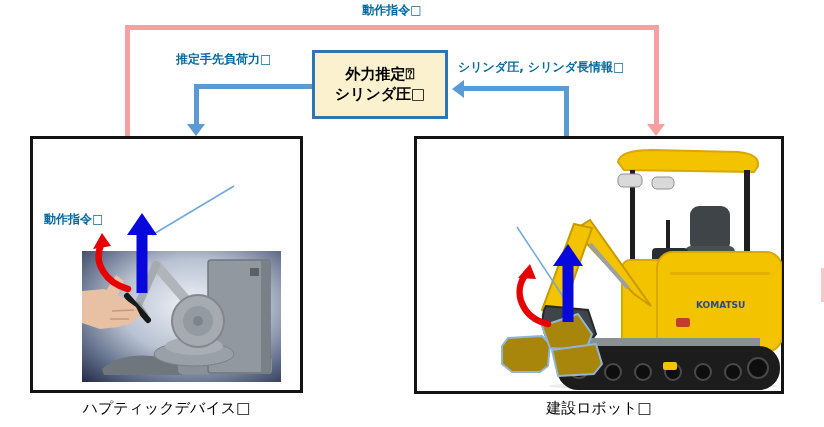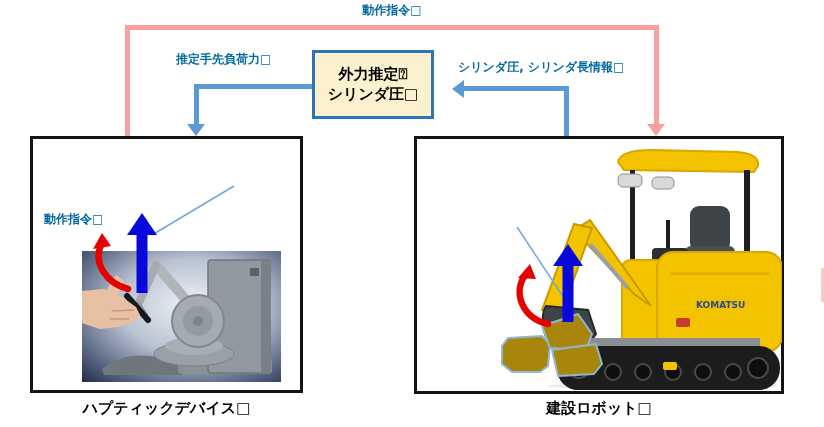--- a/index.html
+++ b/index.html
@@ -1,27 +1,27 @@
 <!DOCTYPE html>
 <html><head>
 <meta charset="utf-8">
 <style>
   html,body{margin:0;padding:0;background:#fff;}
   #canvas{position:relative;width:824px;height:427px;background:#fff;overflow:hidden;
           font-family:"DejaVu Sans",sans-serif;}
   .lbl{position:absolute;font-weight:bold;font-size:12px;color:#0369a1;white-space:nowrap;z-index:30;}
-  .cap{position:absolute;font-weight:bold;font-size:15px;color:#000;text-align:center;z-index:30;}
+  .cap{position:absolute;font-weight:normal;font-size:15px;color:#000;text-align:center;z-index:30;}
   .line{position:absolute;z-index:5;}
   .pink{background:#F89FA1;}
   .fblue{background:#5B9BD5;}
   .head{position:absolute;width:0;height:0;z-index:6;}
   .head-down-pink{border-left:9px solid transparent;border-right:9px solid transparent;border-top:12px solid #F89FA1;}
   .head-down-blue{border-left:9px solid transparent;border-right:9px solid transparent;border-top:12px solid #5B9BD5;}
   .head-left-blue{border-top:9px solid transparent;border-bottom:9px solid transparent;border-right:12px solid #5B9BD5;}
-  #algo-box{position:absolute;left:312px;top:50px;width:122px;height:69px;box-sizing:border-box;
+  #algo-box{position:absolute;left:312px;top:50px;width:136px;height:69px;box-sizing:border-box;
             background:#FCF1CE;border:3px solid #2E75B6;display:flex;flex-direction:column;
             align-items:center;justify-content:center;z-index:10;}
   #algo-box div{font-weight:bold;font-size:15px;line-height:1.3;color:#000;white-space:nowrap;}
   .panel{position:absolute;box-sizing:border-box;border:3px solid #141414;background:#fff;z-index:8;}
   #haptic-panel{left:30px;top:136px;width:273px;height:257px;}
   #robot-panel{left:414px;top:136px;width:370px;height:258px;}
   .abs{position:absolute;}
   svg{display:block;}
   .over{z-index:20;}
   #edge-artifact{position:absolute;left:821px;top:268px;width:3px;height:34px;background:#F6C9C6;z-index:2;}

